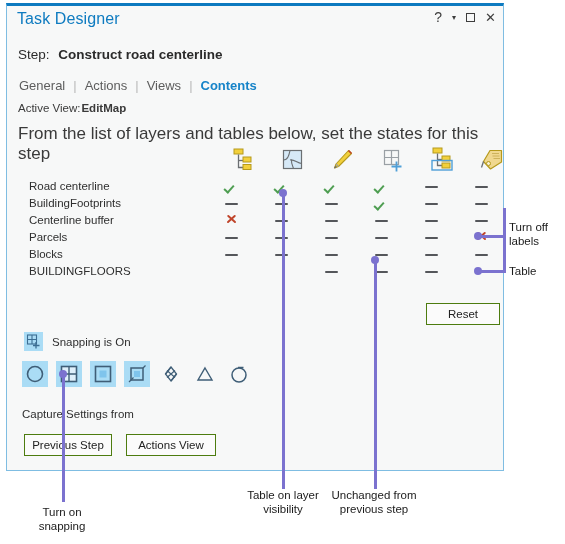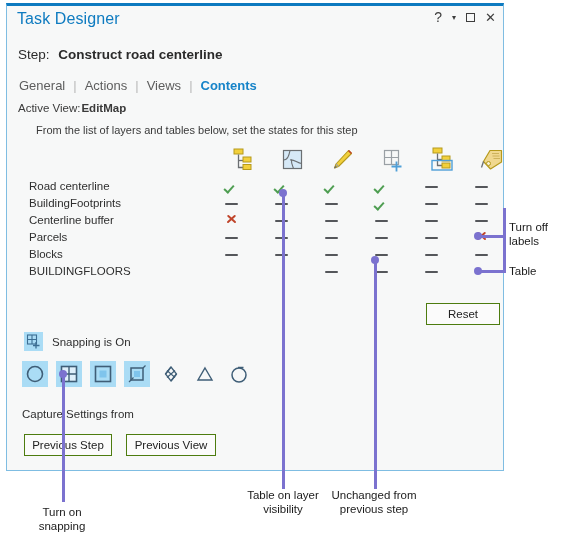--- a/index.html
+++ b/index.html
@@ -52,21 +52,21 @@
   .tabs{
     position:absolute;left:11px;top:72px;
     display:flex;align-items:center;font-size:13px;
   }
   .tab{color:#5d5d5d;padding:0 1px;}
   .tab.active{color:#1683c8;font-weight:bold;}
   .tabsep{color:#b9b9b9;padding:0 7px;font-size:13px;}
 
   .activeview{position:absolute;left:11px;top:96px;font-size:11.5px;color:#3a3a3a;}
   .activeview .av-val{font-weight:bold;margin-left:1px;}
-  .hint{position:absolute;left:29px;top:118px;font-size:11px;color:#3a3a3a;}
+  .hint{position:absolute;left:11px;top:118px;font-size:17px;color:#3a3a3a;}
 
   
   .matrix{position:absolute;left:11px;top:140px;width:470px;}
   .hdr-icons{position:absolute;left:0;top:0;height:28px;width:470px;}
   .hdr-cell{position:absolute;top:0;width:30px;height:28px;}
 
   .row-label{
     position:absolute;font-size:11.5px;color:#2f2f2f;white-space:nowrap;
   }
   .cell{
@@ -329,21 +329,21 @@
       <span class="snap-btn">
         <svg width="26" height="26" viewBox="0 0 26 26">
           <circle cx="13" cy="14" r="7" fill="none" stroke="#3f5e77" stroke-width="1.5"></circle>
           <path d="M12 6.5 L17.5 6.5" stroke="#3f5e77" stroke-width="1.5"></path>
         </svg>
       </span>
     </div>
 
     <div class="cap-label">Capture Settings from</div>
     <div class="btn btn-prev">Previous Step</div>
-    <div class="btn btn-curr">Previous View</div>
+    <div class="btn btn-curr">Actions View</div>
   </div>
 
   <div class="dot" style="left:474px;top:232px"></div>
   <div class="lead lead-h" style="left:478px;top:234.5px;width:28px"></div>
   <div class="lead lead-v" style="left:503px;top:208px;height:64px"></div>
   <div class="anno left-align" style="left:509px;top:220px">Turn off
 labels</div>
 
   <div class="dot" style="left:474px;top:267px"></div>
   <div class="lead lead-h" style="left:478px;top:269.5px;width:28px"></div>

